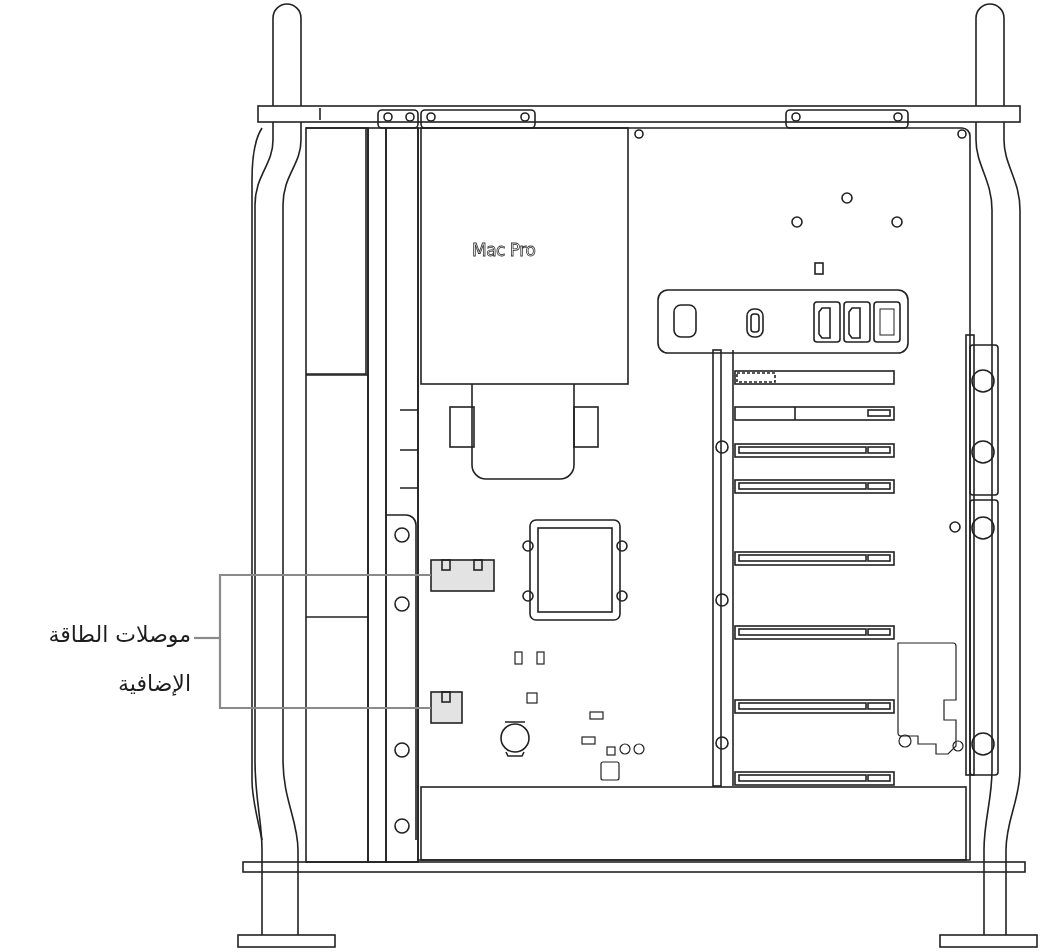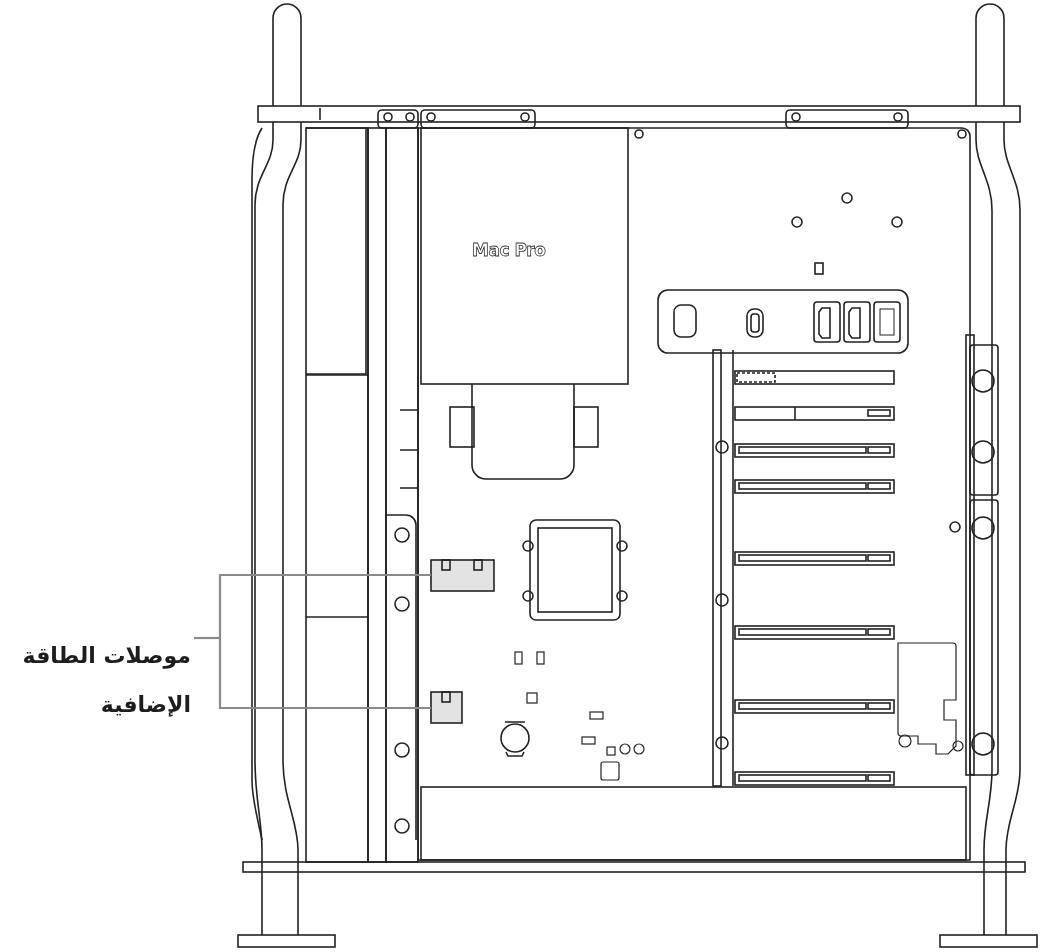--- a/index.html
+++ b/index.html
@@ -1,18 +1,18 @@
 <!DOCTYPE html>
 <html><head>
 <meta charset="utf-8">
 <style>
   html,body{margin:0;padding:0;background:#ffffff;}
   body{width:1043px;height:952px;position:relative;overflow:hidden;font-family:"DejaVu Sans",sans-serif;}
-  #stage{position:absolute;left:0;top:0;width:1040px;height:952px;font-weight:bold;}
-  .callout{position:absolute;right:849px;text-align:center;color:#1d1d1f;font-size:22px;line-height:36px;direction:rtl;white-space:nowrap;margin-top:21px;}
+  #stage{position:absolute;left:0;top:0;width:1040px;height:952px;}
+  .callout{position:absolute;right:849px;text-align:center;color:#1d1d1f;font-size:22px;line-height:36px;direction:rtl;white-space:nowrap;}
   .callout.l1{top:617px;}
   .callout.l2{top:666px;}
   .brand{position:absolute;left:472px;top:240px;font-size:17px;color:#fff;-webkit-text-stroke:0.8px #333;font-family:"DejaVu Sans",sans-serif;letter-spacing:-0.5px;}
   svg{position:absolute;left:0;top:0;}
 </style>
 </head>
 <body>
 
 <div id="stage">
 <svg width="1043" height="952" viewBox="0 0 1043 952" fill="none" stroke="#222" stroke-width="1.6">

